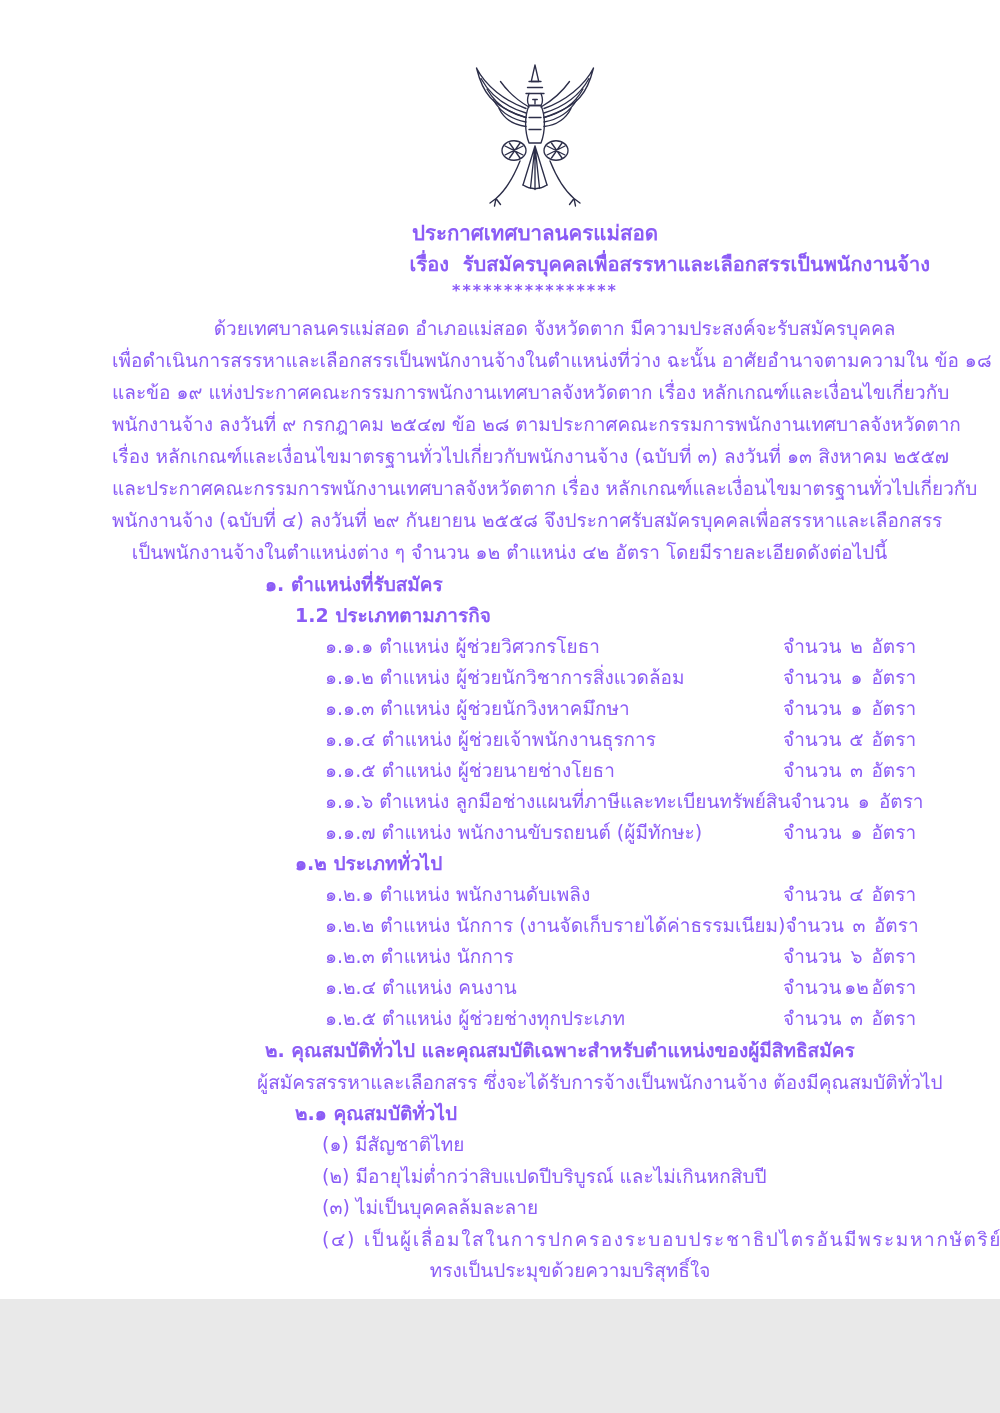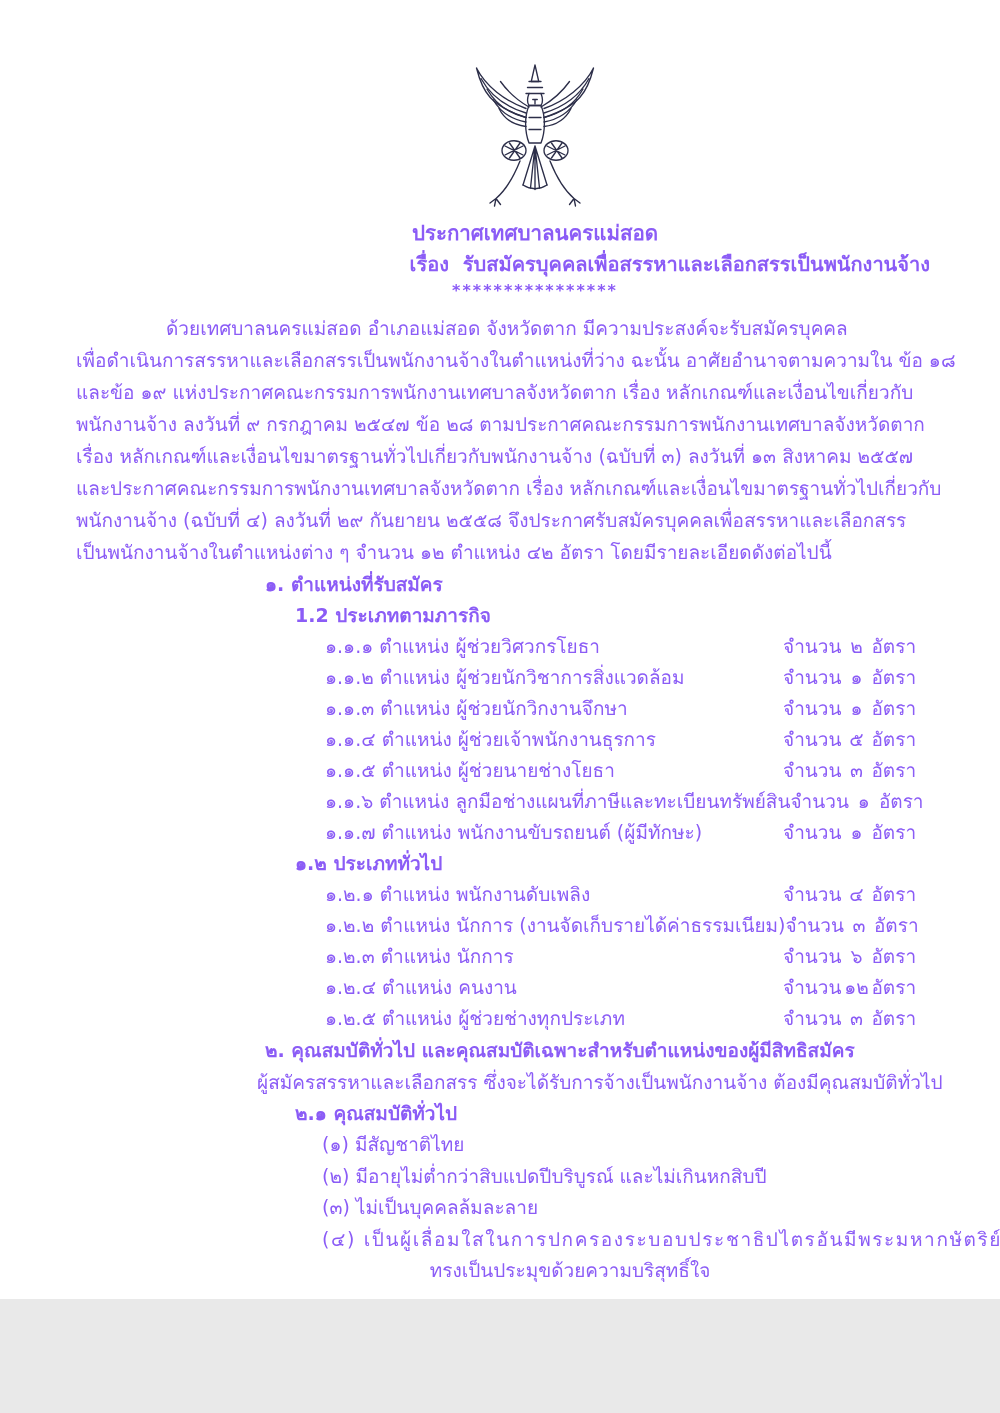--- a/index.html
+++ b/index.html
@@ -6,21 +6,21 @@
   .page{
     position:relative;width:1000px;height:1299px;margin:0 auto;
     background:#ffffff;overflow:hidden;
     font-family:"DejaVu Sans","Liberation Sans",sans-serif;
     color:#8b5cf6;font-size:19px;
   }
   .emblem{margin:62px 0 0 460px;width:150px;height:150px;}
   .t1{margin:6px 0 0 140px;width:790px;text-align:center;font-weight:700;font-size:20.5px;line-height:30px;}
   .t2{margin:0 0 0 140px;width:790px;text-align:right;font-weight:700;font-size:20px;line-height:32px;white-space:pre-wrap;}
   .stars{margin:0 0 0 140px;width:790px;text-align:center;font-weight:700;font-size:16px;letter-spacing:2px;line-height:22px;}
-  .intro{margin:10px 0 0 76px;width:795px;line-height:32px;}
+  .intro{margin:10px 0 0 112px;width:795px;line-height:32px;text-align:center;}
   .ln{white-space:nowrap;}
   .indent{text-indent:90px;}
   .indent2{text-indent:117px;}
   .sh1{margin-left:265px;font-weight:700;line-height:32px;}
   .sh2{margin-left:295px;font-weight:700;line-height:31px;}
   .prow{margin-left:325px;width:590px;display:flex;justify-content:space-between;line-height:31px;white-space:nowrap;}
   .pcount{display:flex;width:132px;justify-content:flex-start;flex:none;}
   .num{min-width:30px;text-align:center;}
   .para{margin-left:140px;width:795px;line-height:32px;}
   .qitem{margin-left:322px;line-height:31.5px;white-space:nowrap;}
@@ -92,21 +92,21 @@
   </div>
   <div class="prow">
     <span><span>๑.๑.๒</span> <span>ตำแหน่ง</span> <span>ผู้ช่วยนักวิชาการสิ่งแวดล้อม</span></span>
     <span class="pcount">
         <span>จำนวน</span>
         <span class="num">๑</span>
         <span>อัตรา</span>
       </span>
   </div>
   <div class="prow">
-    <span><span>๑.๑.๓</span> <span>ตำแหน่ง</span> <span>ผู้ช่วยนักวิกงานจึกษา</span></span>
+    <span><span>๑.๑.๓</span> <span>ตำแหน่ง</span> <span>ผู้ช่วยนักวิงหาคมึกษา</span></span>
     <span class="pcount">
         <span>จำนวน</span>
         <span class="num">๑</span>
         <span>อัตรา</span>
       </span>
   </div>
   <div class="prow">
     <span><span>๑.๑.๔</span> <span>ตำแหน่ง</span> <span>ผู้ช่วยเจ้าพนักงานธุรการ</span></span>
     <span class="pcount">
         <span>จำนวน</span>

